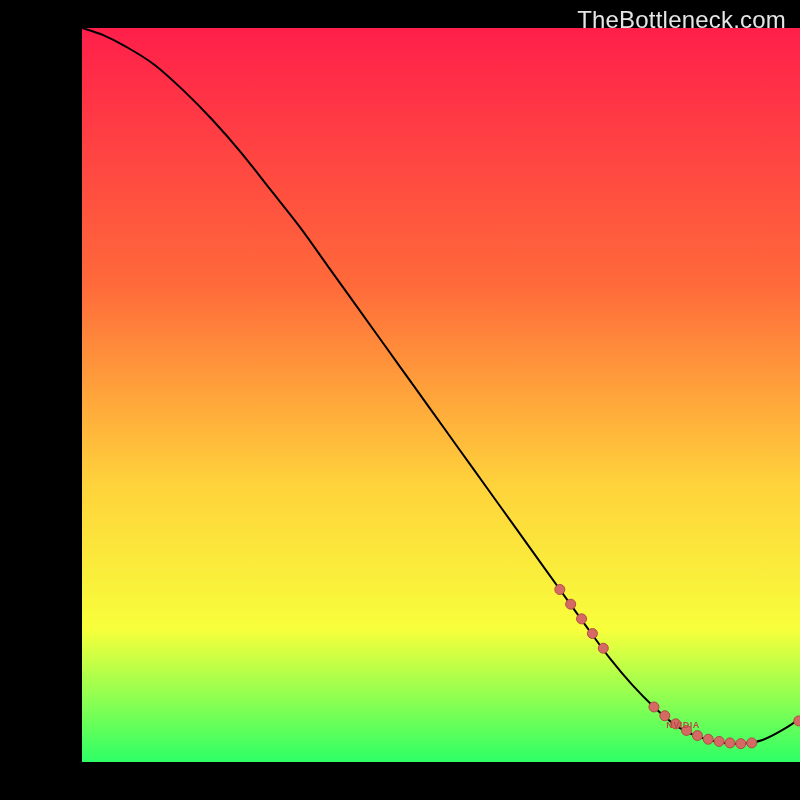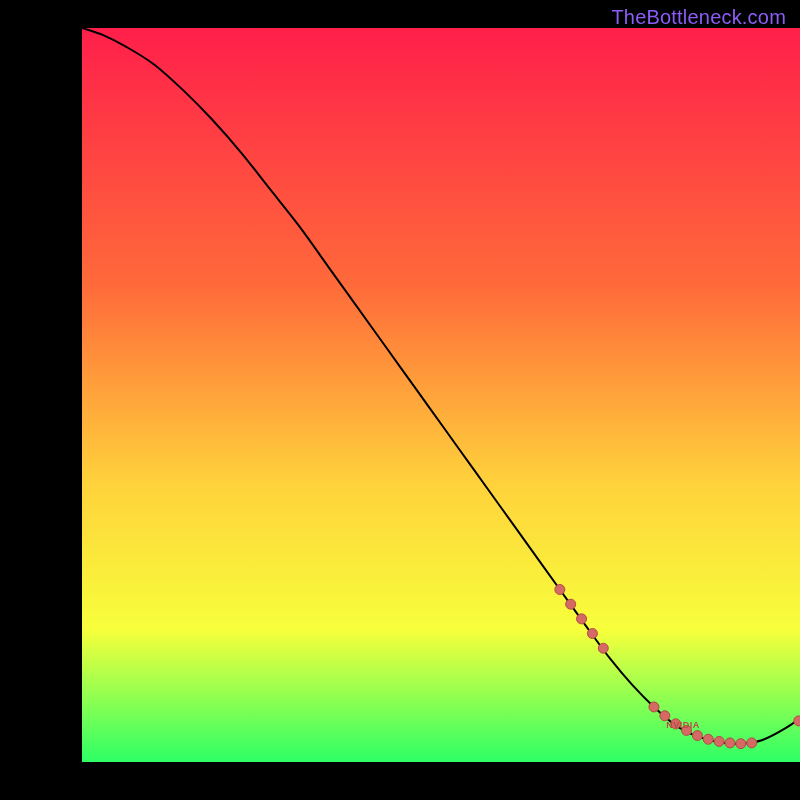--- a/index.html
+++ b/index.html
@@ -13,22 +13,22 @@
   }
   .stage {
     position: relative;
     width: 800px;
     height: 800px;
   }
   .watermark {
     position: absolute;
     top: 6px;
     right: 14px;
-    color: #8b5cf6;
-    font-size: 20px;
+    color: #e5e5e5;
+    font-size: 24px;
     font-weight: 500;
     letter-spacing: 0.2px;
     user-select: none;
   }
   .plot {
     position: absolute;
     left: 38px;
     top: 28px;
     width: 724px;
     height: 734px;

